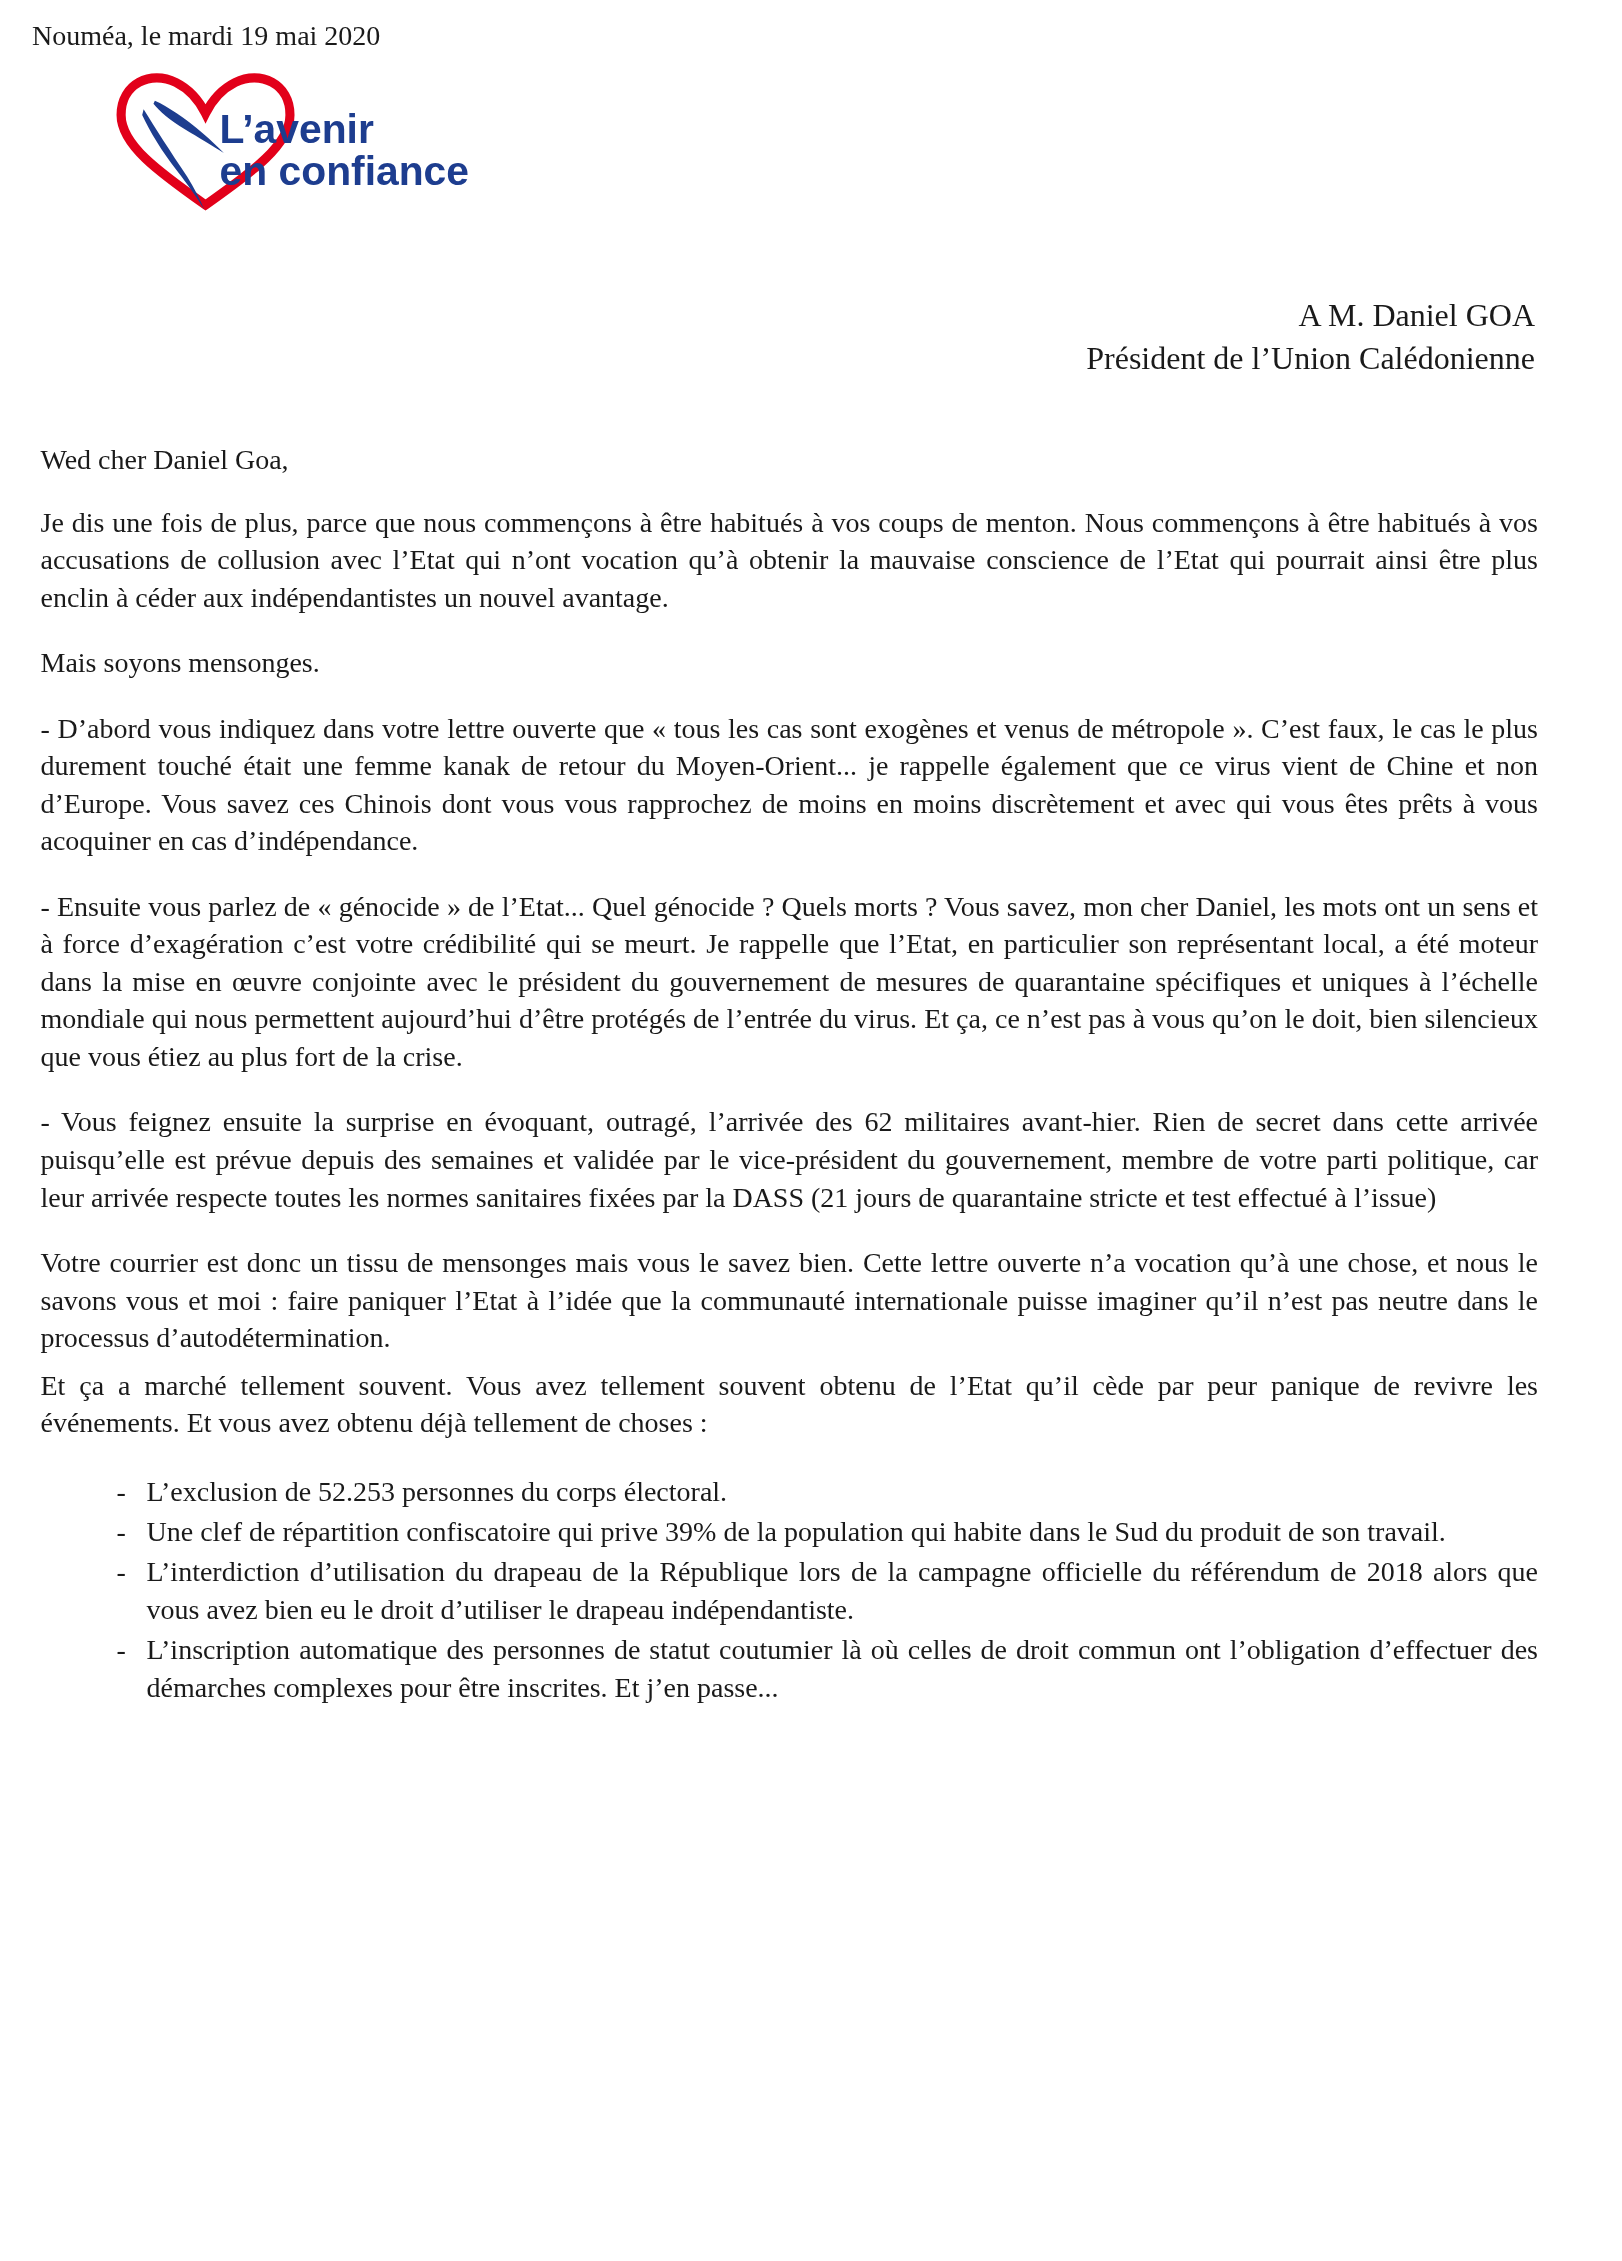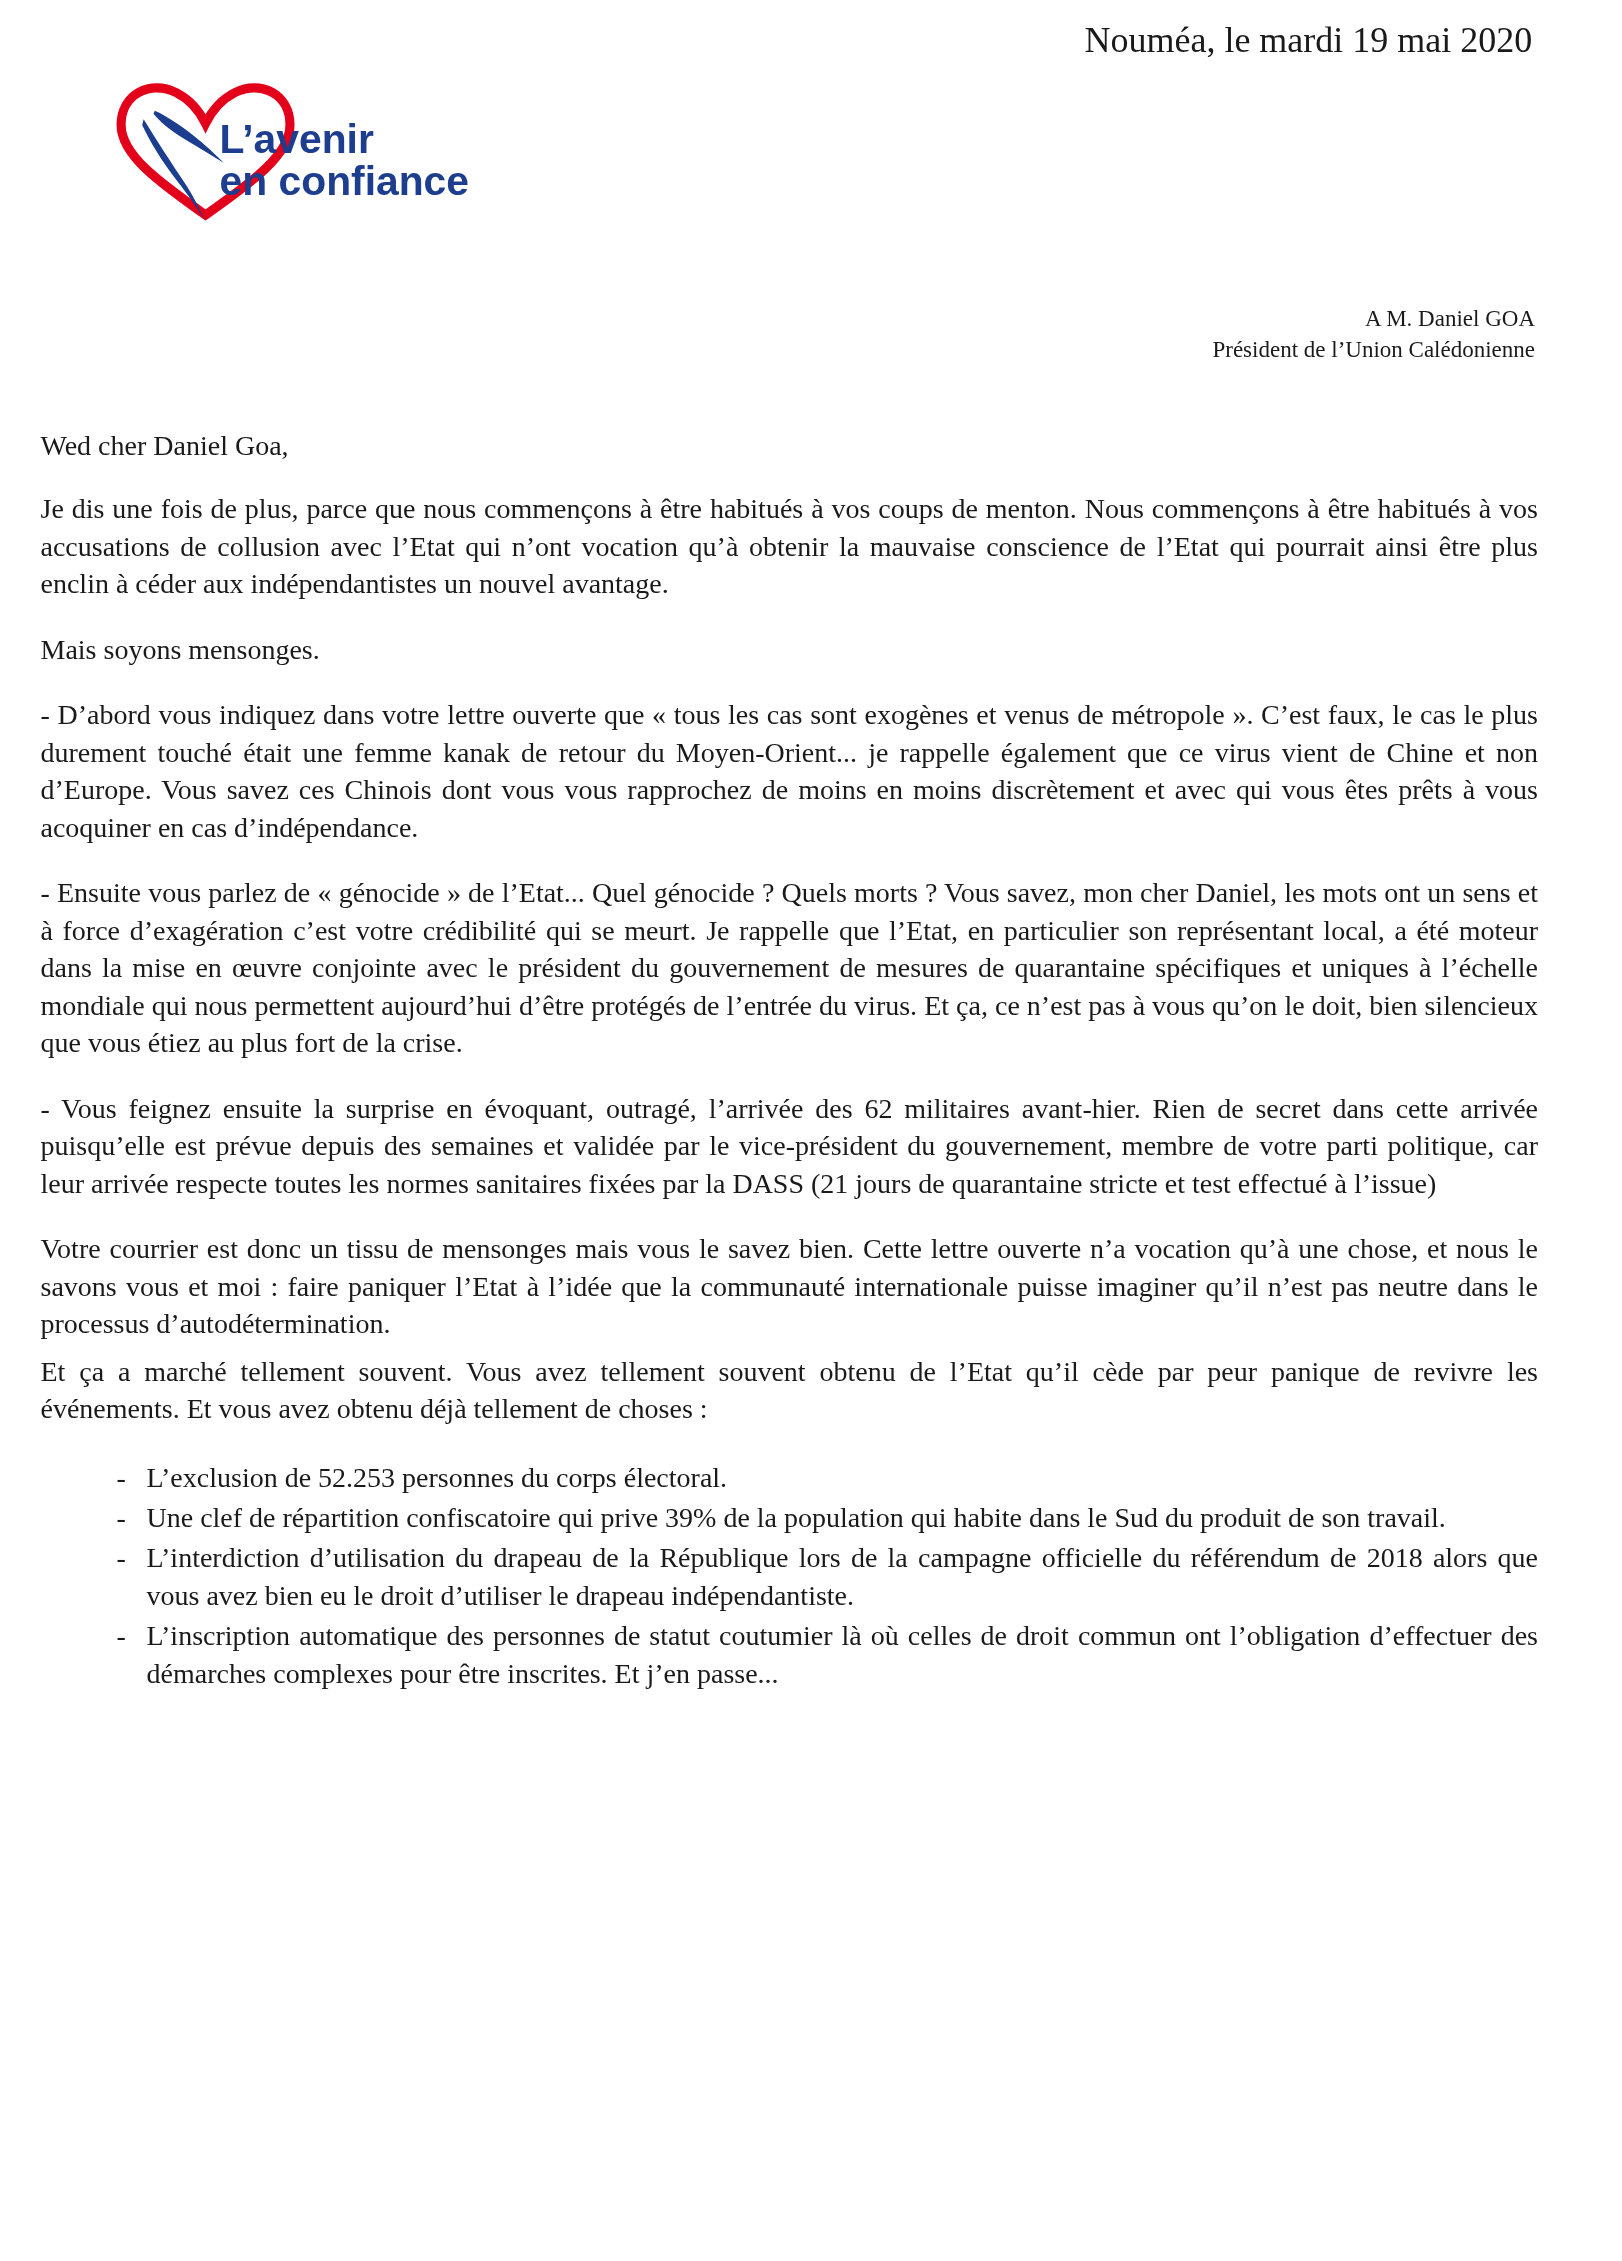--- a/index.html
+++ b/index.html
@@ -13,22 +13,22 @@
   }
   .page {
     position: relative;
     width: 1622px;
     min-height: 2261px;
     background: #ffffff;
     box-sizing: border-box;
     padding: 18.3px 77px 28px 32px;
   }
   .date-line {
-    text-align: right;
-    font-size: 36px;
+    text-align: left;
+    font-size: 28px;
     line-height: 1.25;
     padding-right: 12.7px;
     margin-bottom: 7px;
   }
   .logo-block {
     position: relative;
     width: 394px;
     height: 190px;
     margin-left: 68px;
     margin-top: 4.2px;
@@ -38,21 +38,21 @@
   }
   .recipient-from {
     margin-top: 49px;
     margin-left: 8.5px;
     font-size: 28px;
     line-height: 1.25;
   }
   .recipient-to {
     margin-top: 44px;
     text-align: right;
-    font-size: 23px;
+    font-size: 32px;
     line-height: 1.32;
     padding-right: 10px;
   }
   .salutation {
     margin-top: 65px;
     margin-left: 8.5px;
     font-size: 28px;
   }
   .body-text {
     margin-left: 8.5px;

